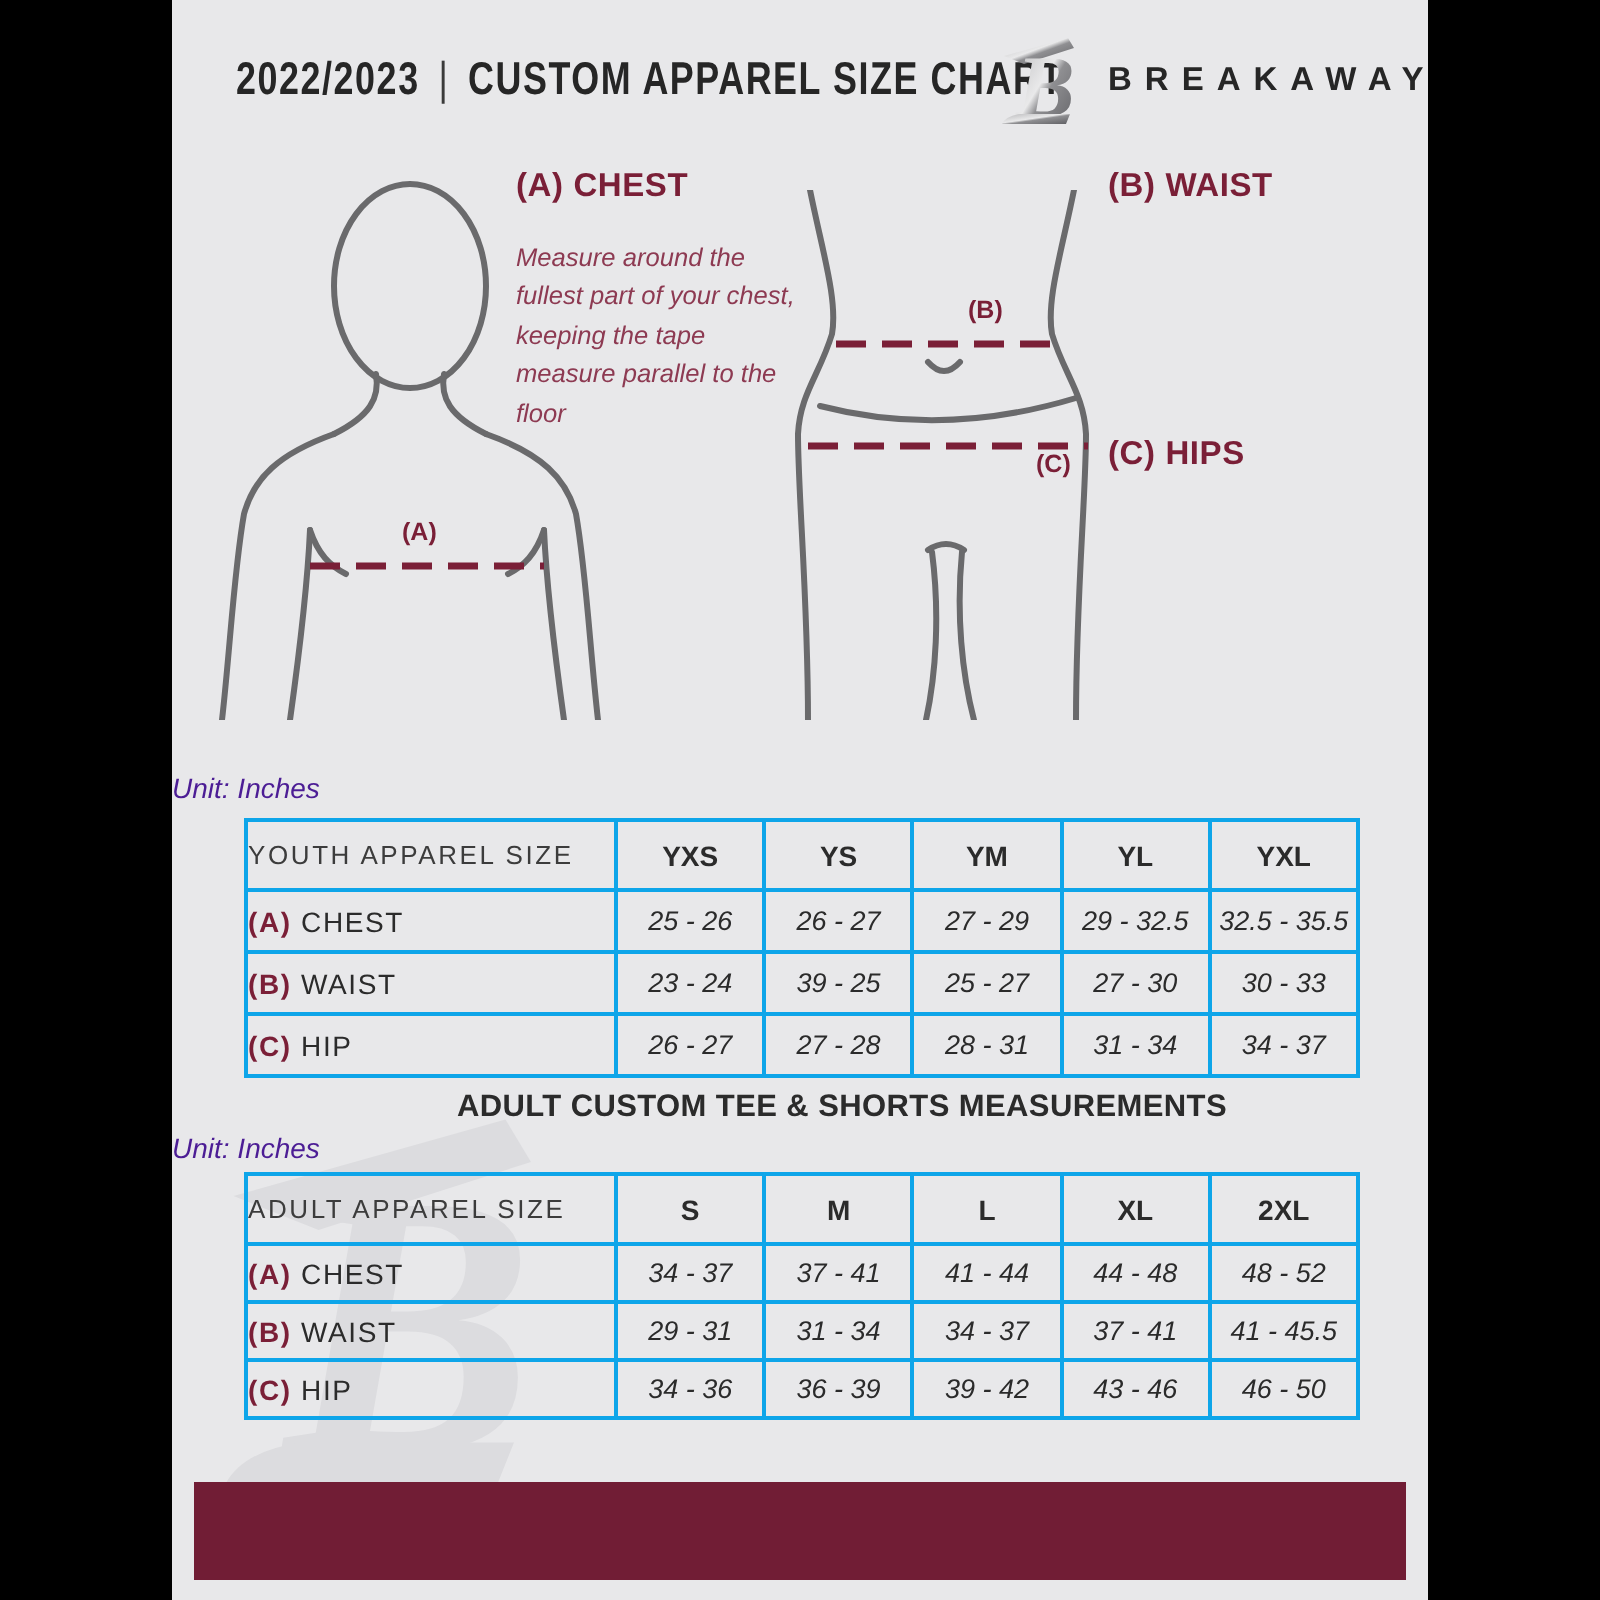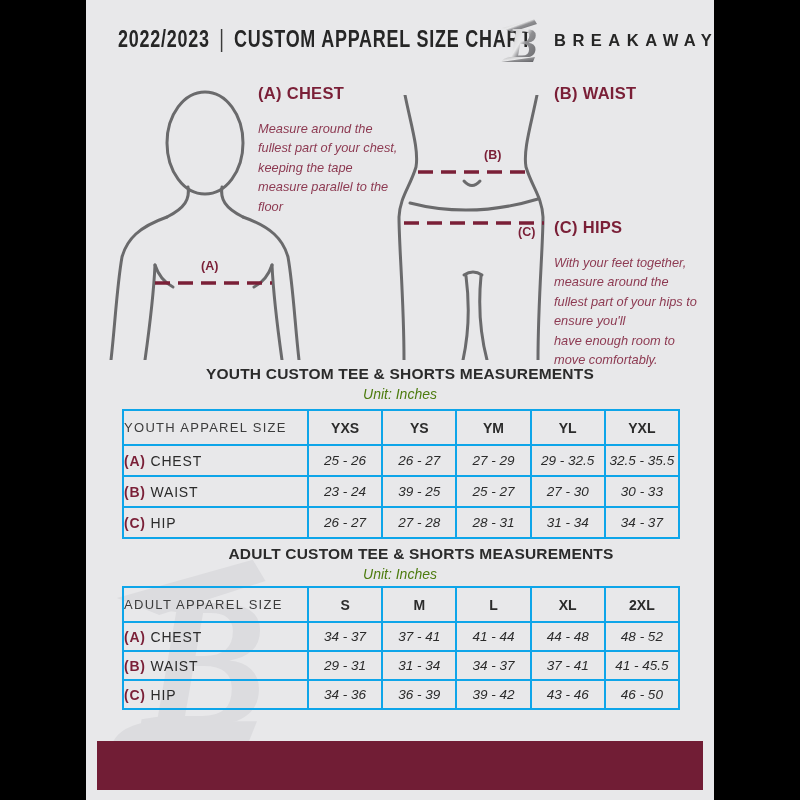--- a/index.html
+++ b/index.html
@@ -23,21 +23,21 @@
   .figure{position:absolute;}
   .fig1{left:19px;top:85px;}
   .fig2{left:304px;top:95px;}
   .marker{position:absolute;font-weight:bold;font-size:12.5px;color:#7a1f37;}
   .m-a{left:115px;top:259px;}
   .m-b{left:398px;top:148px;}
   .m-c{left:432px;top:225px;}
 
   
   .sec-title{position:absolute;left:0;width:100%;text-align:center;font-weight:bold;font-size:15.5px;color:#2b2b2b;letter-spacing:.2px;}
-  .sec-unit{position:absolute;left:0;width:100%;text-align:center;font-style:italic;font-size:14px;color:#4d7c0f;}
+  .sec-unit{position:absolute;left:0;width:100%;text-align:left;font-style:italic;font-size:14px;color:#4c1d95;}
   .t-youth{top:365px;} .u-youth{top:386px;}
   .t-adult{top:545px;margin-left:21px;} .u-adult{top:566px;}
 
   
   table.size{position:absolute;left:36px;width:558px;border-collapse:collapse;table-layout:fixed;}
   .tbl-youth{top:409px;} .tbl-adult{top:586px;}
   table.size th,table.size td{border:2px solid #0ea5e9;background:transparent;padding:0;}
   table.size th{height:33px;}
   .tbl-youth td{height:29px;} .tbl-adult td{height:27px;}
   th.c1,td.c1{width:183px;text-align:left;padding-left:14px;}
@@ -121,25 +121,22 @@
 
   <div class="guide g-a">
     <div class="guide-head">(A) CHEST</div>
     <div class="guide-body">Measure around the fullest part of your chest, keeping the tape measure parallel to the floor</div>
   </div>
   <div class="guide g-b">
     <div class="guide-head">(B) WAIST</div>
   </div>
   <div class="guide g-c">
     <div class="guide-head">(C) HIPS</div>
-    <div class="guide-body">With your feet together, measure around the fullest part of your hips to ensure you'll
-have enough room to move comfortably.</div>
-  </div>
-
-  <div class="sec-title t-youth">YOUTH CUSTOM TEE &amp; SHORTS MEASUREMENTS</div>
+  </div>
+
   <div class="sec-unit u-youth">Unit: Inches</div>
   <table class="size tbl-youth">
     <thead>
       <tr>
         <th class="c1">YOUTH APPAREL SIZE</th>
         <th class="size-h">YXS</th>
         <th class="size-h">YS</th>
         <th class="size-h">YM</th>
         <th class="size-h">YL</th>
         <th class="size-h">YXL</th>

